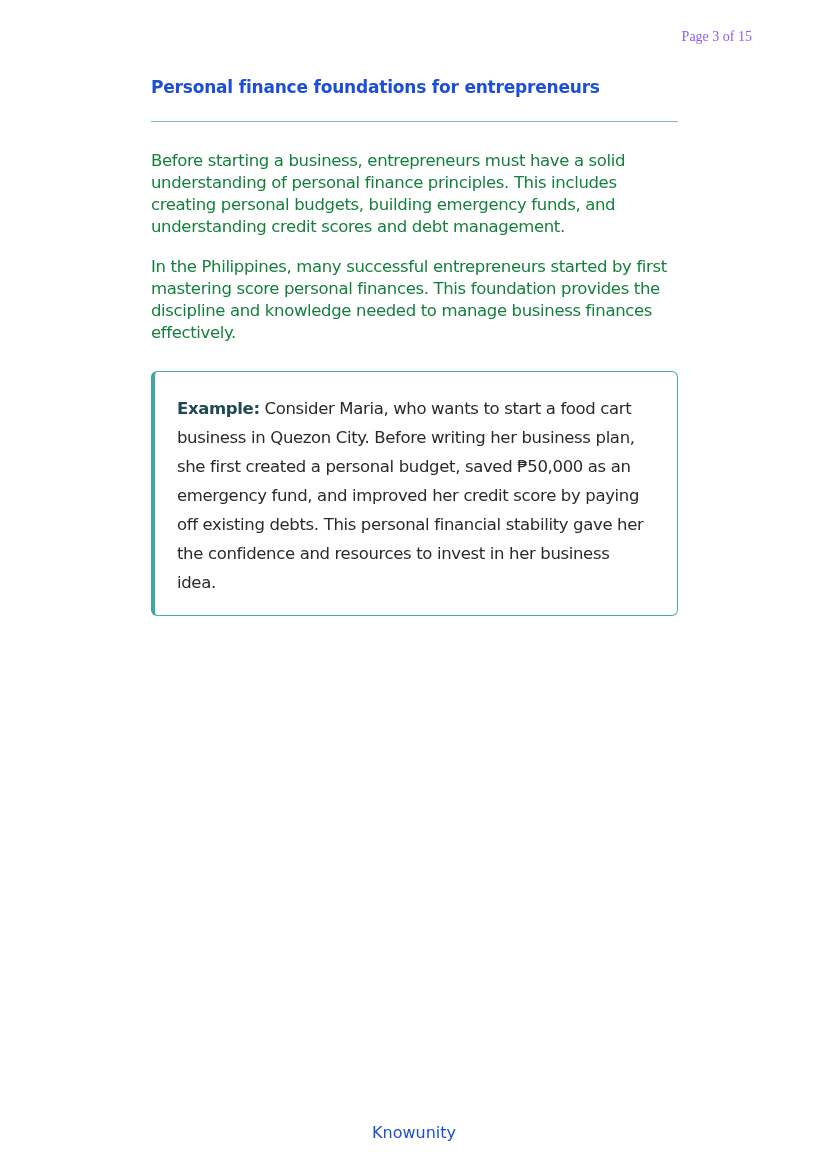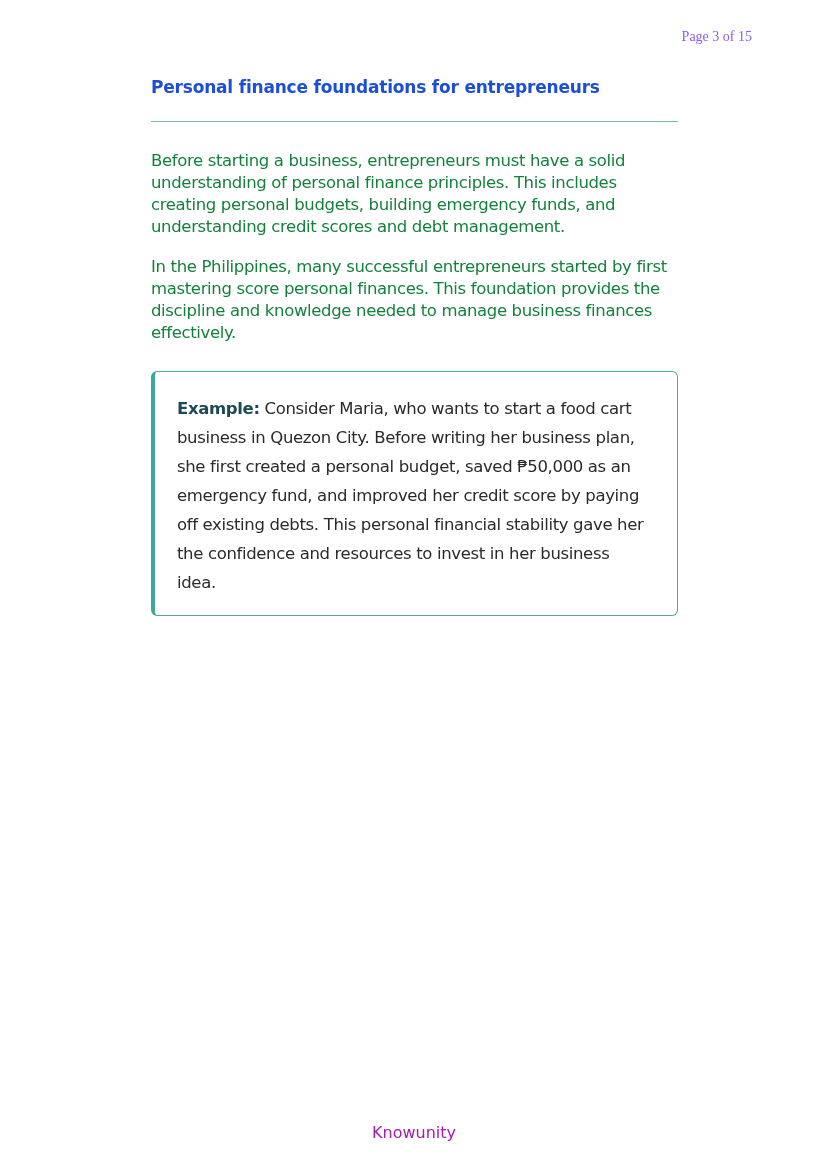--- a/index.html
+++ b/index.html
@@ -71,21 +71,21 @@
       color: #1d4a52;
     }
     .footer-brand {
       position: absolute;
       top: 1123px;
       left: 0;
       width: 828px;
       text-align: center;
       font-family: "DejaVu Sans", sans-serif;
       font-size: 16px;
-      color: #a21caf;
+      color: #1d4ed8;
     }
   </style>
 </head>
 <body>
 
 <div class="page-number">Page 3 of 15</div>
 
 <div class="content">
   <h2 class="section-title">Personal finance foundations for entrepreneurs</h2>
 

